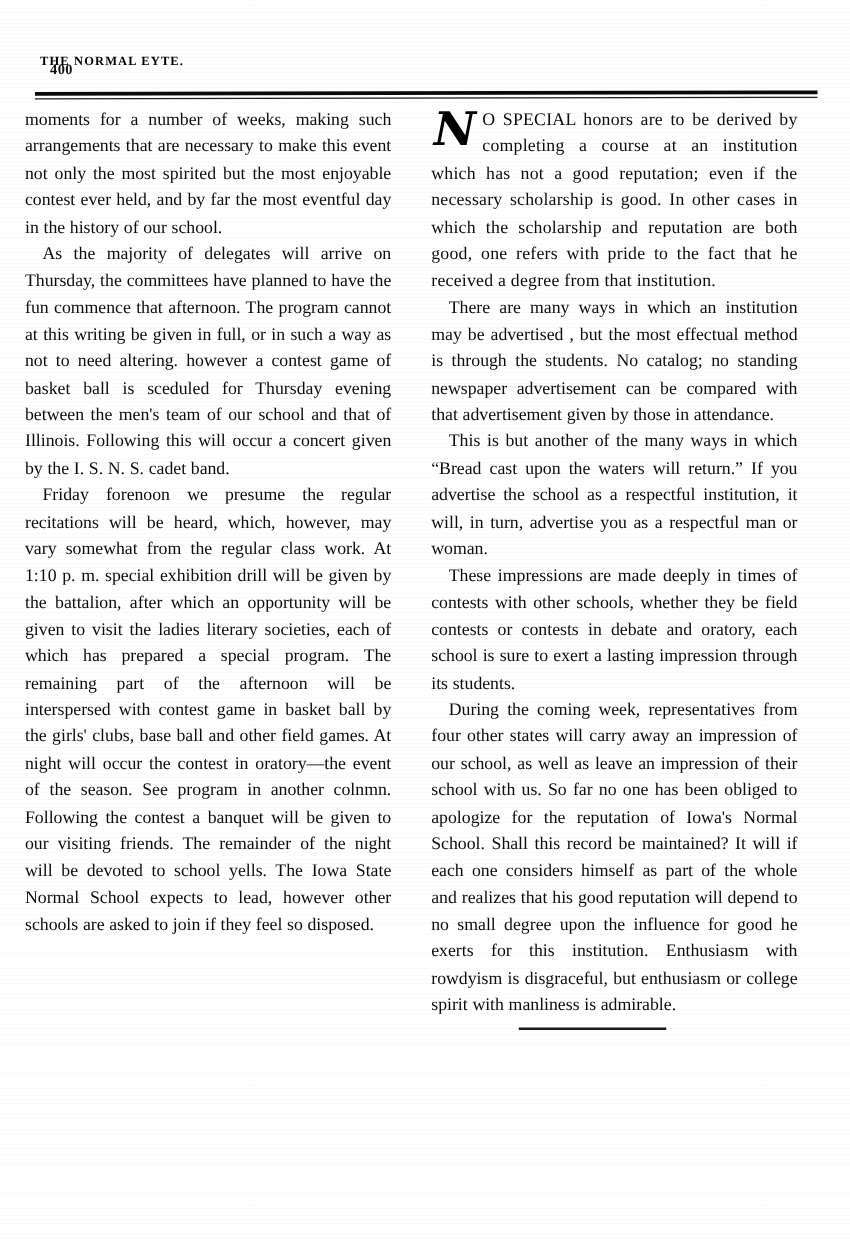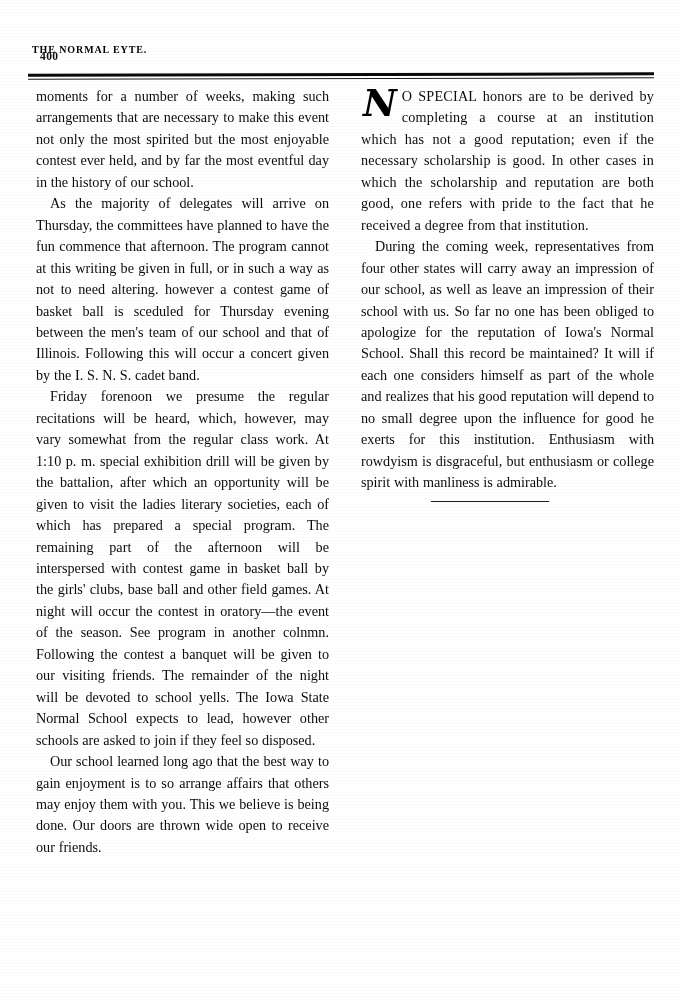--- a/index.html
+++ b/index.html
@@ -71,21 +71,21 @@
   .head-rule .thin {
     position: absolute;
     left: 0; right: 0; top: 4.6px;
     height: 1px;
     background: #1b1b1b;
   }
 
   
   .columns {
     position: absolute;
-    left: 36px;
+    left: 20px;
     top: 86px;
     width: 618px;
     height: 870px;
   }
   .col {
     position: absolute;
     top: 0;
     width: 293px;
     height: 870px;
   }
@@ -158,27 +158,29 @@
     <div class="thick"></div>
     <div class="thin"></div>
   </div>
 
   <div class="columns">
 
     <div class="col col-left">
       <p class="tx cont">moments for a number of weeks, making such arrangements that are necessary to make this event not only the most spirited but the most enjoyable contest ever held, and by far the most eventful day in the history of our school.</p>
       <p class="tx">As the majority of delegates will arrive on Thursday, the committees have planned to have the fun commence that afternoon. The program cannot at this writing be given in full, or in such a way as not to need altering. however a contest game of basket ball is sceduled for Thursday evening between the men's team of our school and that of Illinois. Following this will occur a concert given by the I. S. N. S. cadet band.</p>
       <p class="tx">Friday forenoon we presume the regular recitations will be heard, which, however, may vary somewhat from the regular class work. At 1:10 p. m. special exhibition drill will be given by the battalion, after which an opportunity will be given to visit the ladies literary societies, each of which has prepared a special program. The remaining part of the afternoon will be interspersed with contest game in basket ball by the girls' clubs, base ball and other field games. At night will occur the contest in oratory—the event of the season. See program in another colnmn. Following the contest a banquet will be given to our visiting friends. The remainder of the night will be devoted to school yells. The Iowa State Normal School expects to lead, however other schools are asked to join if they feel so disposed.</p>
-      <p class="tx">Our school learned long ago that the best way to gain enjoyment is to so arrange affairs that others may enjoy them with you. This we believe is being done. Our doors are thrown wide open to receive our friends.</p>
     </div>
 
     <div class="col col-right">
       <p class="dropcap-par">
         <span class="dropcap">N</span><span class="smallcaps-lead">O SPECIAL honors are to be derived by completing a course at an institution which has not a good reputation; even if the necessary scholarship is good. In other cases in which the scholarship and reputation are both good, one refers with pride to the fact that he received a degree from that institution.</span>
       </p>
+      <p class="tx">There are many ways in which an institution may be advertised , but the most effectual method is through the students. No catalog; no standing newspaper advertisement can be compared with that advertisement given by those in attendance.</p>
+      <p class="tx">This is but another of the many ways in which “Bread cast upon the waters will return.” If you advertise the school as a respectful institution, it will, in turn, advertise you as a respectful man or woman.</p>
+      <p class="tx">These impressions are made deeply in times of contests with other schools, whether they be field contests or contests in debate and oratory, each school is sure to exert a lasting impression through its students.</p>
       <p class="tx">During the coming week, representatives from four other states will carry away an impression of our school, as well as leave an impression of their school with us. So far no one has been obliged to apologize for the reputation of Iowa's Normal School. Shall this record be maintained? It will if each one considers himself as part of the whole and realizes that his good reputation will depend to no small degree upon the influence for good he exerts for this institution. Enthusiasm with rowdyism is disgraceful, but enthusiasm or college spirit with manliness is admirable.</p>
       <div class="section-rule"></div>
     </div>
 
   </div>
 
   <div class="grain"></div>
 </div>
 
 </body></html>

